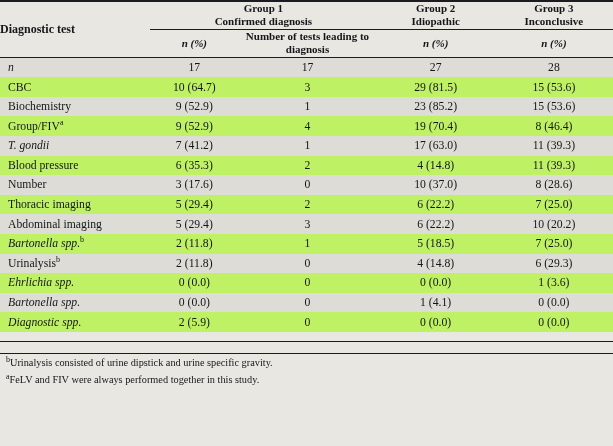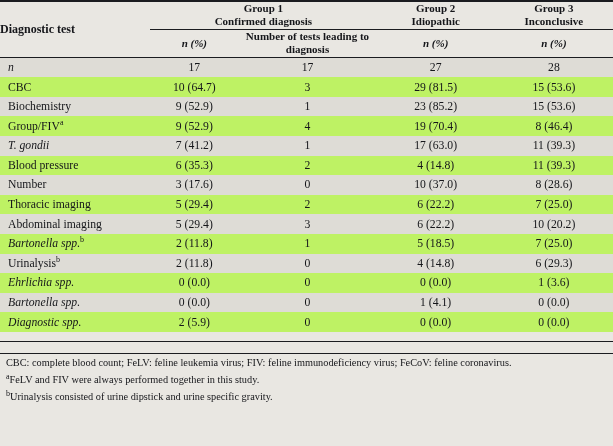--- a/index.html
+++ b/index.html
@@ -224,17 +224,16 @@
         <tr>
           <td colspan="5" style="padding: 0px;">
             <div class="rule"></div>
           </td>
         </tr>
       </tbody>
   </table>
 
   <div class="fn-rule"></div>
   <div class="footnotes">
-    <div>CBC: complete blood count; FeLV: feline leukemia virus; FIV: feline immunodeficiency virus; FeCoV: feline coronavirus.</div>
+    <div><sup>b</sup><span id="fn-b">Urinalysis consisted of urine dipstick and urine specific gravity.</span></div>
     <div><sup>a</sup><span id="fn-a">FeLV and FIV were always performed together in this study.</span></div>
-    <div><sup>b</sup><span id="fn-b">Urinalysis consisted of urine dipstick and urine specific gravity.</span></div>
   </div>
 </div>
 
 </body></html>

